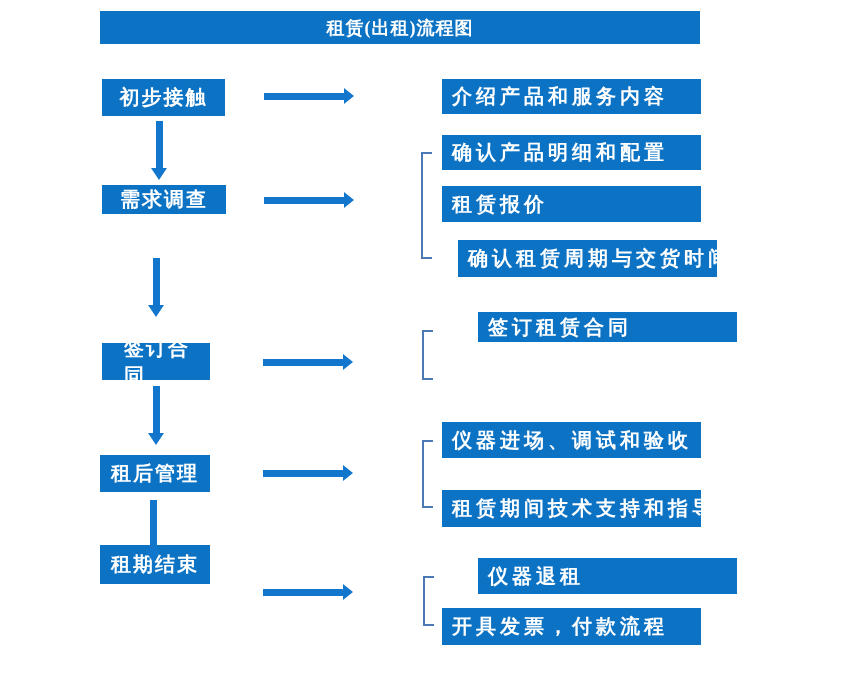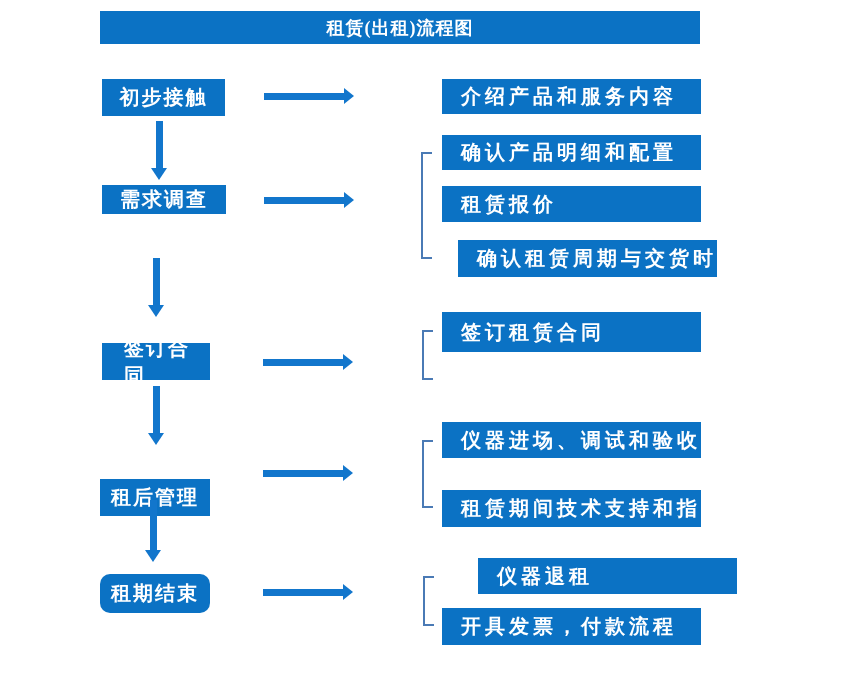--- a/index.html
+++ b/index.html
@@ -32,37 +32,37 @@
   }
   .stagebox {
     justify-content: center;
     font-size: 20px;
     letter-spacing: 2px;
   }
   .detailbox {
     left: 442px;
     width: 259px;
     justify-content: flex-start;
-    padding-left: 19px;
+    padding-left: 10px;
     font-size: 20px;
     letter-spacing: 4px;
     white-space: nowrap;
   }
   
   .s1 { left: 102px; top: 79px;  width: 123px; height: 37px; }
   .s2 { left: 102px; top: 185px; width: 124px; height: 29px; }
   .s3 { left: 102px; top: 343px; width: 108px; height: 37px; padding-left: 22px; }
-  .s4 { left: 100px; top: 455px; width: 110px; height: 37px; margin-top: 24px; }
-  .s5 { left: 100px; top: 574px; width: 110px; height: 39px; border-radius: 10px; }
+  .s4 { left: 100px; top: 455px; width: 110px; height: 37px; }
+  .s5 { left: 100px; top: 545px; width: 110px; height: 39px; }
   
   .d1  { top: 79px;  height: 35px; }
   .d2  { top: 135px; height: 35px; }
   .d3  { top: 186px; height: 36px; }
   .d4  { top: 240px; height: 37px; margin-left: 16px; }
-  .d5  { top: 312px; height: 40px; }
+  .d5  { top: 312px; height: 30px; margin-left: 36px; }
   .d6  { top: 361px; height: 37px; }
   .d7  { top: 422px; height: 36px; }
   .d8  { top: 490px; height: 37px; }
   .d9  { top: 558px; height: 36px; margin-left: 36px; }
   .d10 { top: 608px; height: 37px; }
   
   .harrow {
     position: absolute;
     width: 90px;
     height: 16px;

